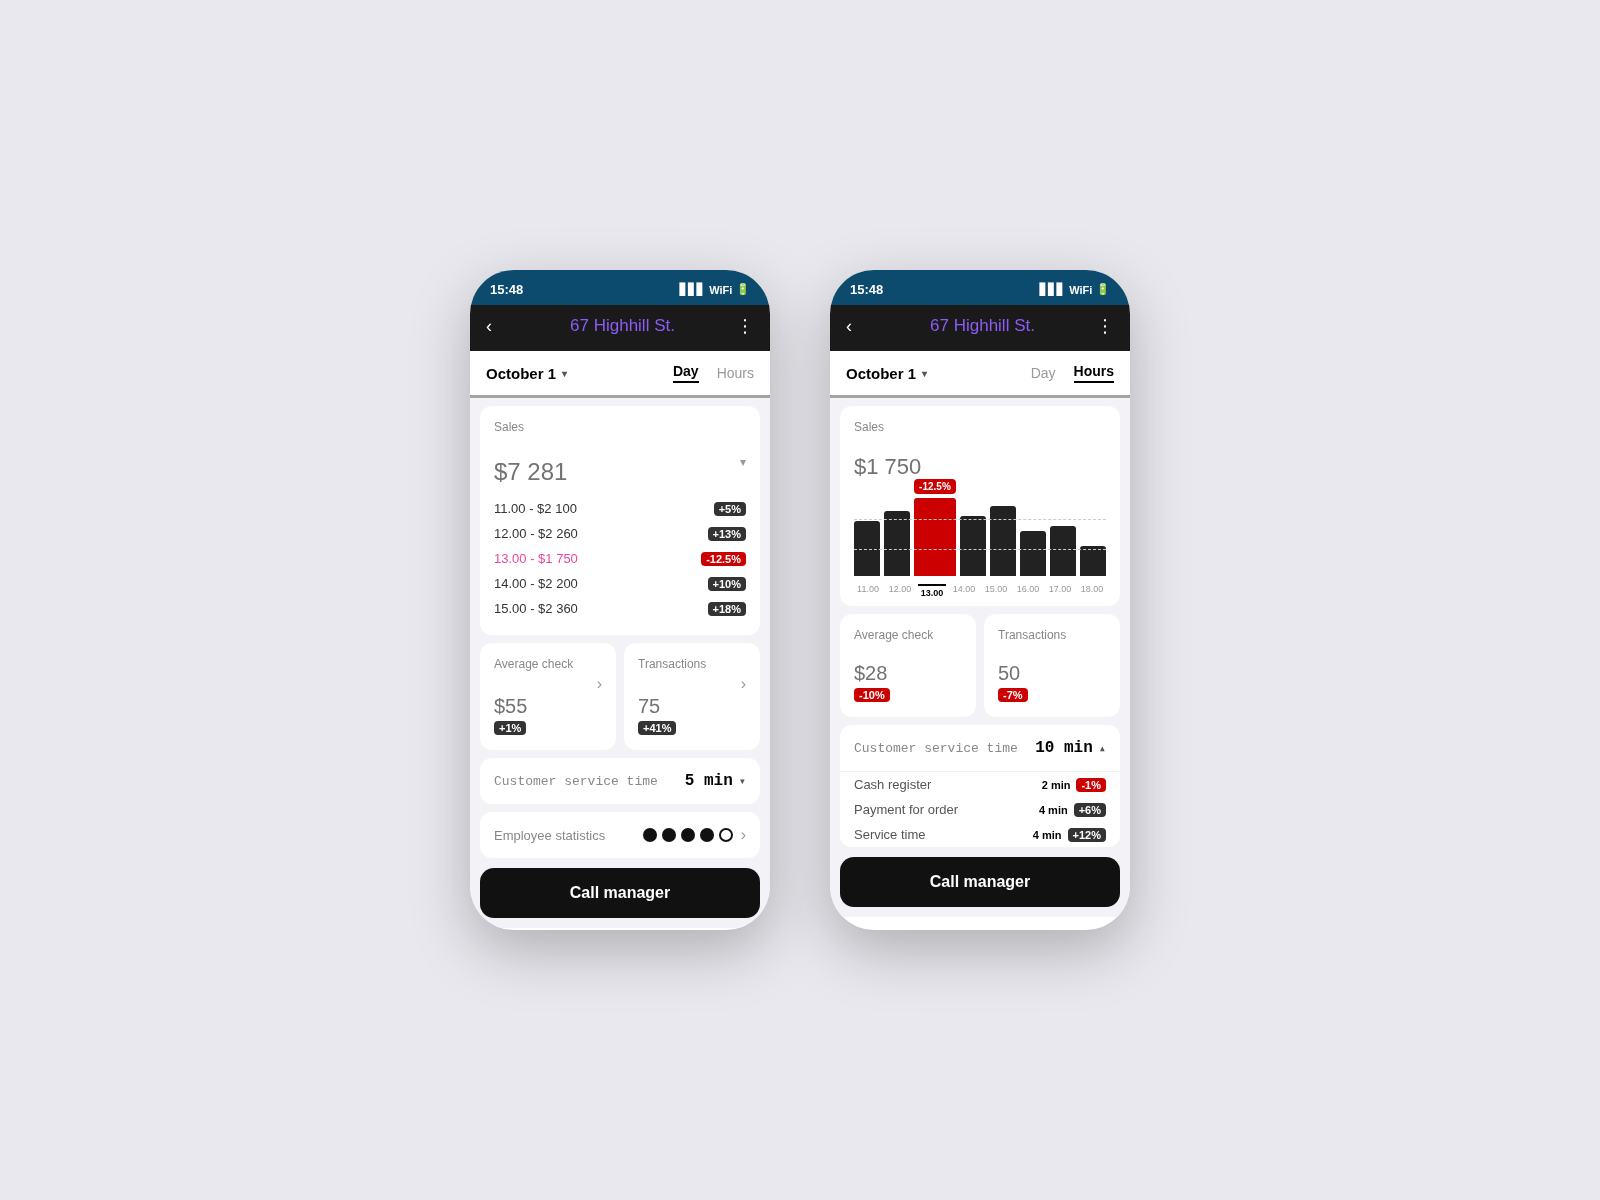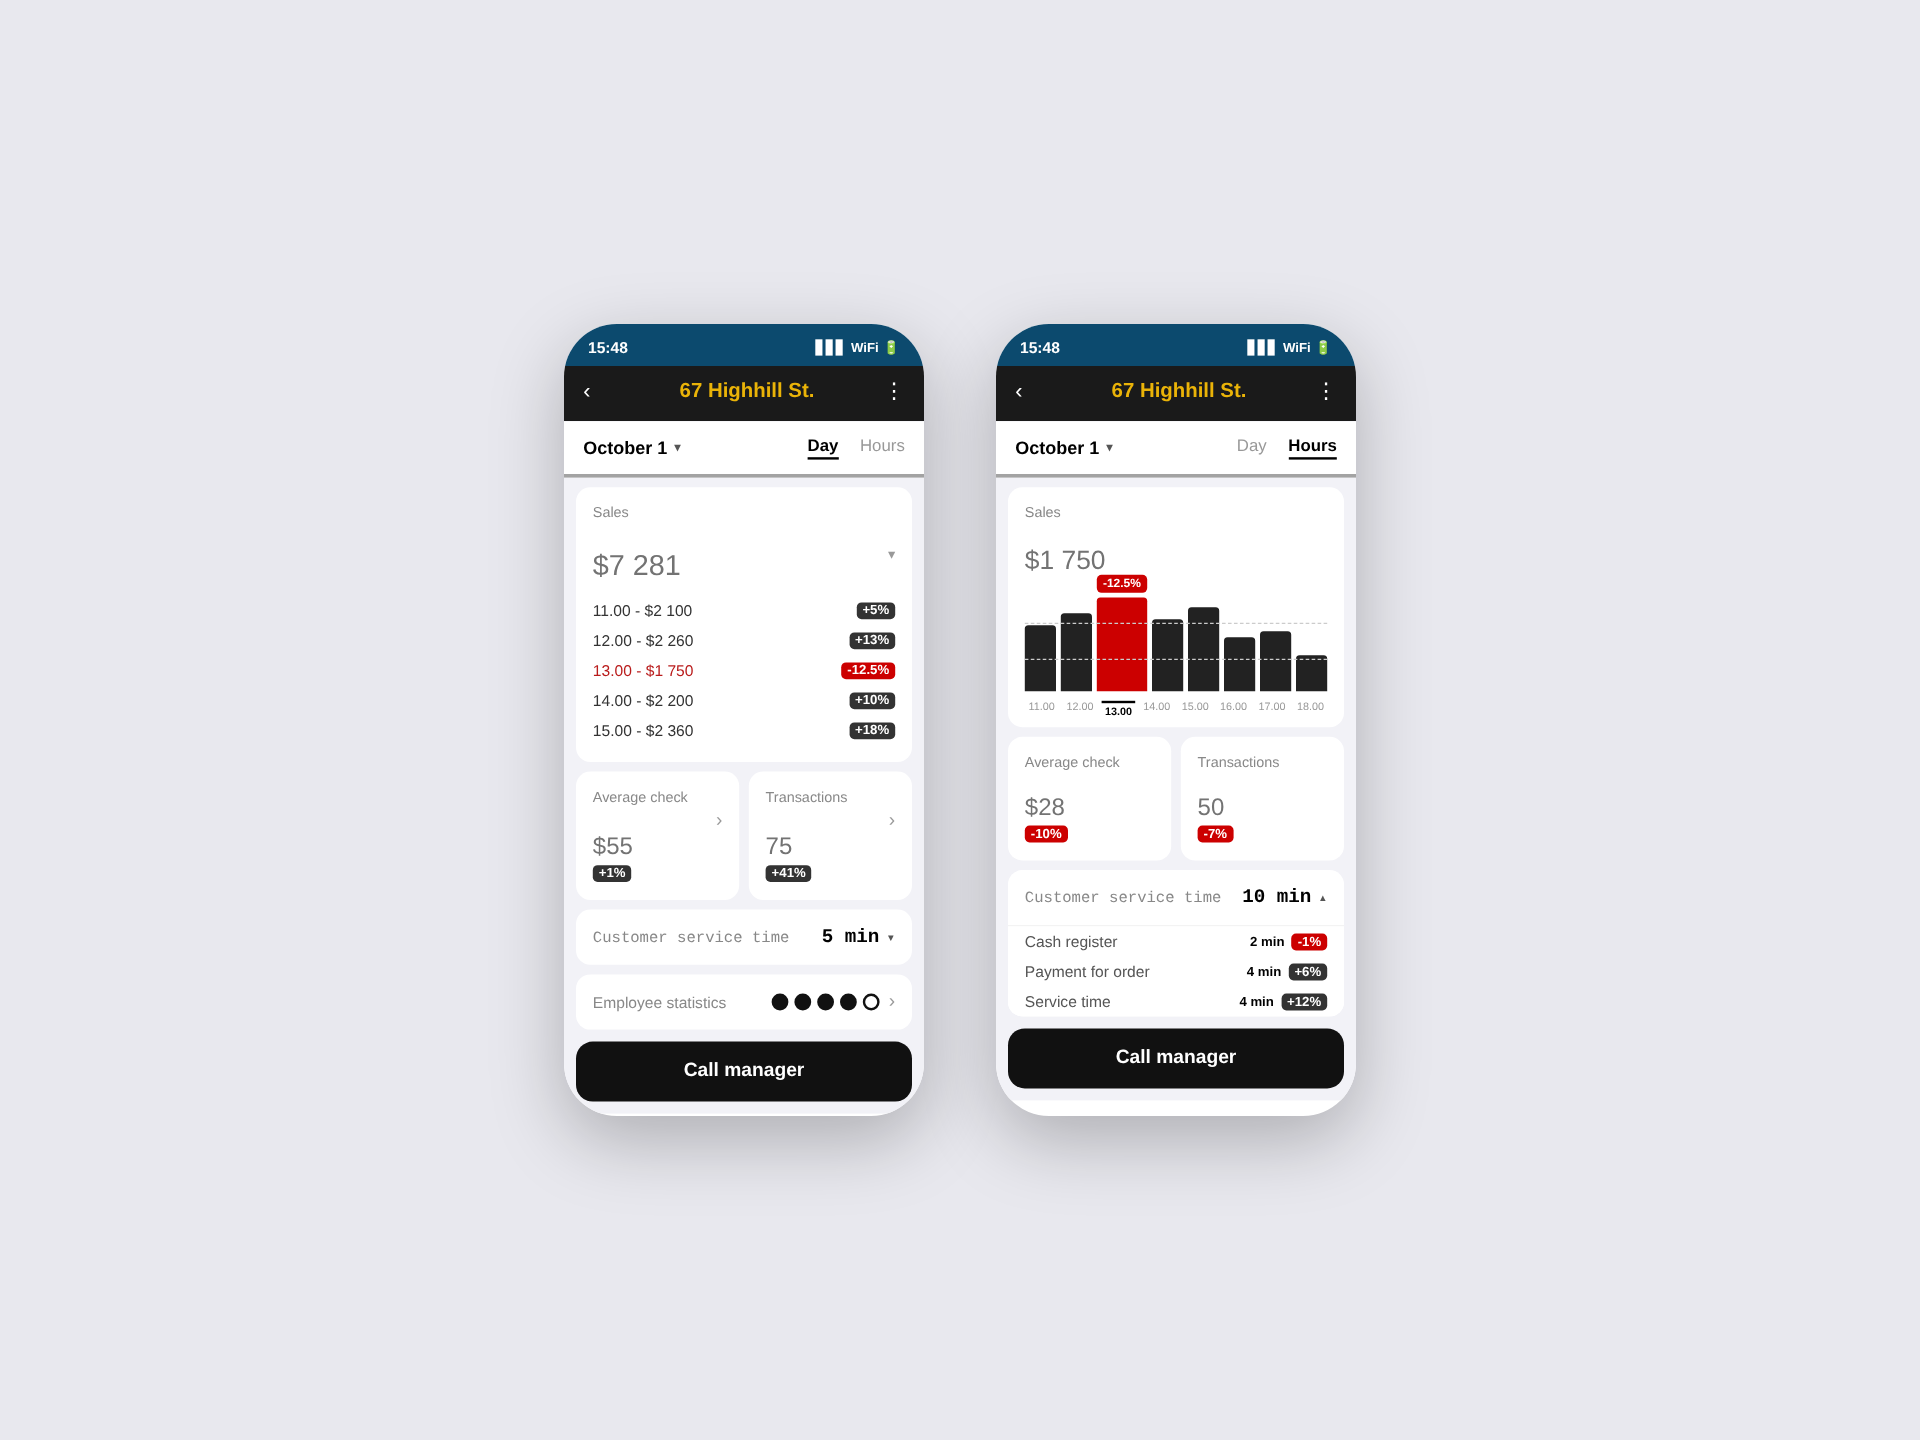--- a/index.html
+++ b/index.html
@@ -54,22 +54,22 @@
     .nav-bar {
       background: #1a1a1a;
       color: #fff;
       display: flex;
       justify-content: space-between;
       align-items: center;
       padding: 10px 16px 14px;
     }
     .nav-title {
       font-size: 17px;
-      font-weight: 700;
-      color: #eab308;
+      font-weight: 400;
+      color: #8b5cf6;
       margin-left: 17px;
     }
     .nav-icon {
       font-size: 18px;
       color: #fff;
       cursor: pointer;
     }
     
     .content {
       background: #f2f2f7;
@@ -94,20 +94,21 @@
       font-weight: 600;
       cursor: pointer;
     }
     .date-selector .arrow-down {
       font-size: 10px;
       color: #555;
     }
     .tabs {
       display: flex;
       gap: 18px;
+      align-items: flex-end;
     }
     .tab {
       font-size: 14px;
       color: #999;
       padding-bottom: 2px;
       cursor: pointer;
     }
     .tab.active {
       color: #000;
       font-weight: 600;
@@ -379,21 +380,21 @@
         <div style="margin-top:10px;">
           <div class="sales-row">
             <span>11.00 - $2 100</span>
             <span class="badge badge-dark">+5%</span>
           </div>
           <div class="sales-row">
             <span>12.00 - $2 260</span>
             <span class="badge badge-dark">+13%</span>
           </div>
           <div class="sales-row">
-            <span style="color:#b91c1c">13.00 - $1 750</span>
+            <span style="color:#ec4899">13.00 - $1 750</span>
             <span class="badge badge-red">-12.5%</span>
           </div>
           <div class="sales-row">
             <span>14.00 - $2 200</span>
             <span class="badge badge-dark">+10%</span>
           </div>
           <div class="sales-row">
             <span>15.00 - $2 360</span>
             <span class="badge badge-dark">+18%</span>
           </div>

